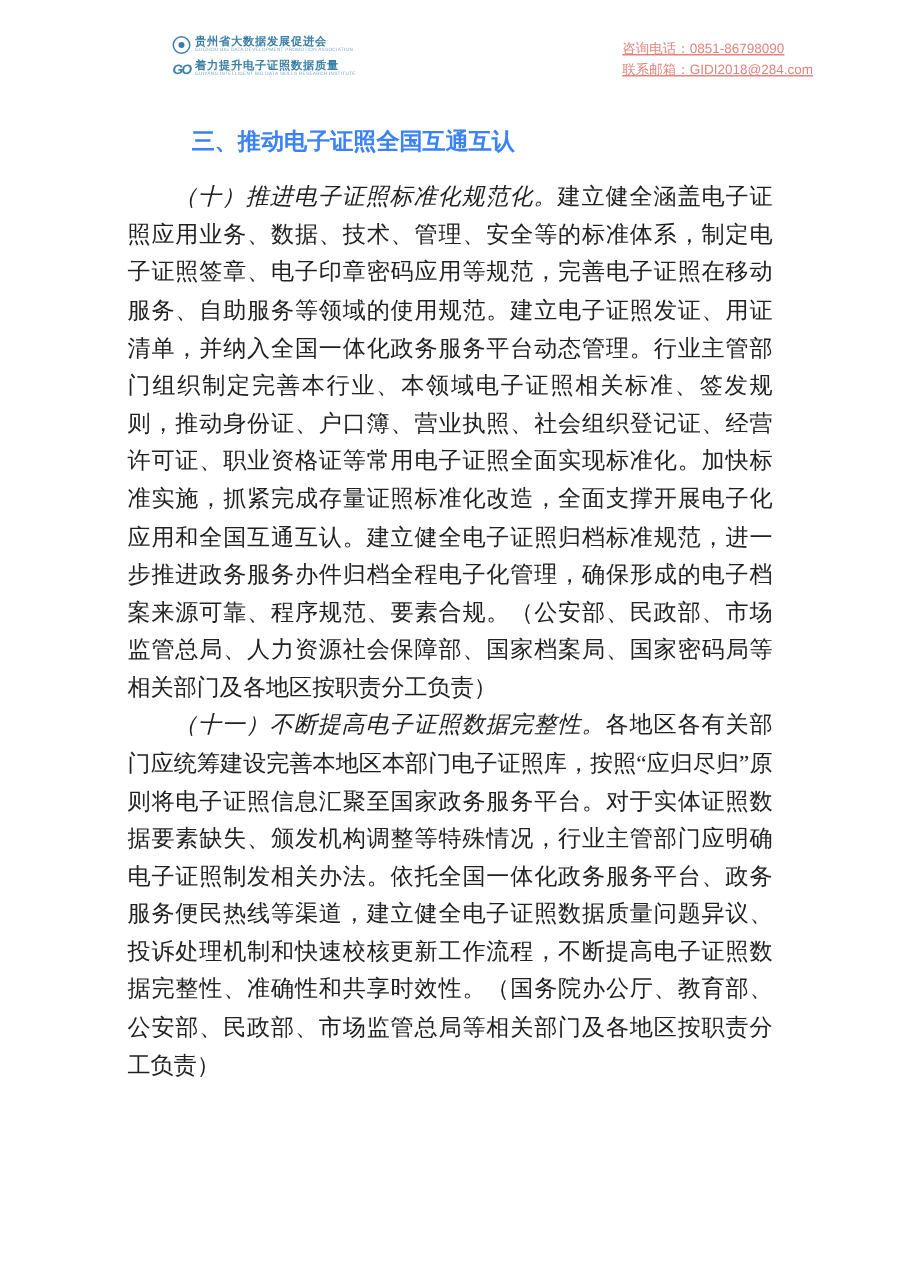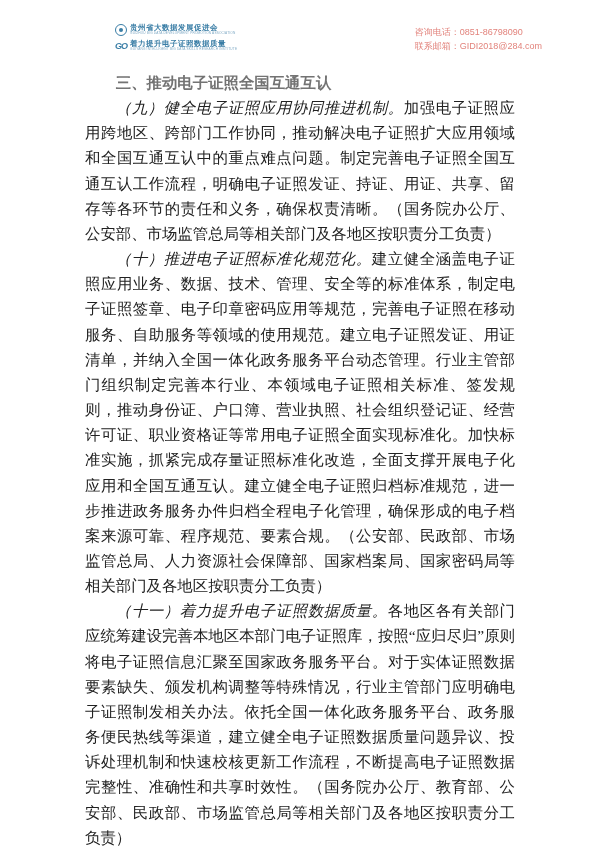--- a/index.html
+++ b/index.html
@@ -33,34 +33,34 @@
     font-size:7.5px;font-weight:bold;color:#3a7ea6;letter-spacing:.5px;
   }
   .logo-sub{
     font-family:"Liberation Sans",sans-serif;
     font-size:3.5px;color:#7fa9c4;letter-spacing:.2px;
     transform:scale(.9);transform-origin:left top;white-space:nowrap;
   }
   .hdr-contact{
     position:absolute;right:58px;top:25px;
     font-family:"Liberation Sans",sans-serif;
-    font-size:9px;line-height:14px;color:#e2837c;text-align:left;
+    font-size:9px;line-height:14px;color:#e2837c;text-align:left;text-decoration:underline;
   }
   
   .doc-body{
     position:absolute;left:85px;top:70px;width:430px;
     font-size:15.4px;line-height:25.15px;
     text-align:justify;
   }
   .doc-body p{margin:0;text-indent:2em;}
   .sec-heading{
-    margin:0;text-indent:2em;
+    margin:12px;text-indent:2em;
     font-size:15.4px;line-height:25.15px;
     font-family:"Liberation Sans","DejaVu Sans",sans-serif;
-    font-weight:bold;color:#737373;
+    font-weight:bold;color:#3b82f6;
   }
   .lead{font-style:italic;}
   
   .page-footer{
     position:absolute;left:0;right:0;top:776px;
     text-align:center;font-size:12px;color:#333;
     font-family:"Liberation Serif",serif;
   }
 </style>
 </head>
@@ -89,22 +89,21 @@
 
   <div class="hdr-contact">
     <div>咨询电话：0851-86798090</div>
     <div>联系邮箱：GIDI2018@284.com</div>
   </div>
 
   <div class="doc-body">
 
     <h2 class="sec-heading">三、推动电子证照全国互通互认</h2>
 
-    <p><span class="lead">（九）健全电子证照应用协同推进机制。</span><span>加强电子证照应用跨地区、跨部门工作协同，推动解决电子证照扩大应用领域和全国互通互认中的重点难点问题。制定完善电子证照全国互通互认工作流程，明确电子证照发证、持证、用证、共享、留存等各环节的责任和义务，确保权责清晰。（国务院办公厅、公安部、市场监管总局等相关部门及各地区按职责分工负责）</span></p>
 
     <p><span class="lead">（十）推进电子证照标准化规范化。</span><span>建立健全涵盖电子证照应用业务、数据、技术、管理、安全等的标准体系，制定电子证照签章、电子印章密码应用等规范，完善电子证照在移动服务、自助服务等领域的使用规范。建立电子证照发证、用证清单，并纳入全国一体化政务服务平台动态管理。行业主管部门组织制定完善本行业、本领域电子证照相关标准、签发规则，推动身份证、户口簿、营业执照、社会组织登记证、经营许可证、职业资格证等常用电子证照全面实现标准化。加快标准实施，抓紧完成存量证照标准化改造，全面支撑开展电子化应用和全国互通互认。建立健全电子证照归档标准规范，进一步推进政务服务办件归档全程电子化管理，确保形成的电子档案来源可靠、程序规范、要素合规。（公安部、民政部、市场监管总局、人力资源社会保障部、国家档案局、国家密码局等相关部门及各地区按职责分工负责）</span></p>
 
-    <p><span class="lead">（十一）着力提升电子证照数据质量。</span><span>各地区各有关部门应统筹建设完善本地区本部门电子证照库，按照“应归尽归”原则将电子证照信息汇聚至国家政务服务平台。对于实体证照数据要素缺失、颁发机构调整等特殊情况，行业主管部门应明确电子证照制发相关办法。依托全国一体化政务服务平台、政务服务便民热线等渠道，建立健全电子证照数据质量问题异议、投诉处理机制和快速校核更新工作流程，不断提高电子证照数据完整性、准确性和共享时效性。（国务院办公厅、教育部、公安部、民政部、市场监管总局等相关部门及各地区按职责分工负责）</span></p>
+    <p><span class="lead">（十一）不断提高电子证照数据完整性。</span><span>各地区各有关部门应统筹建设完善本地区本部门电子证照库，按照“应归尽归”原则将电子证照信息汇聚至国家政务服务平台。对于实体证照数据要素缺失、颁发机构调整等特殊情况，行业主管部门应明确电子证照制发相关办法。依托全国一体化政务服务平台、政务服务便民热线等渠道，建立健全电子证照数据质量问题异议、投诉处理机制和快速校核更新工作流程，不断提高电子证照数据完整性、准确性和共享时效性。（国务院办公厅、教育部、公安部、民政部、市场监管总局等相关部门及各地区按职责分工负责）</span></p>
 
   </div>
 
 
 </div>
 
 </body></html>

